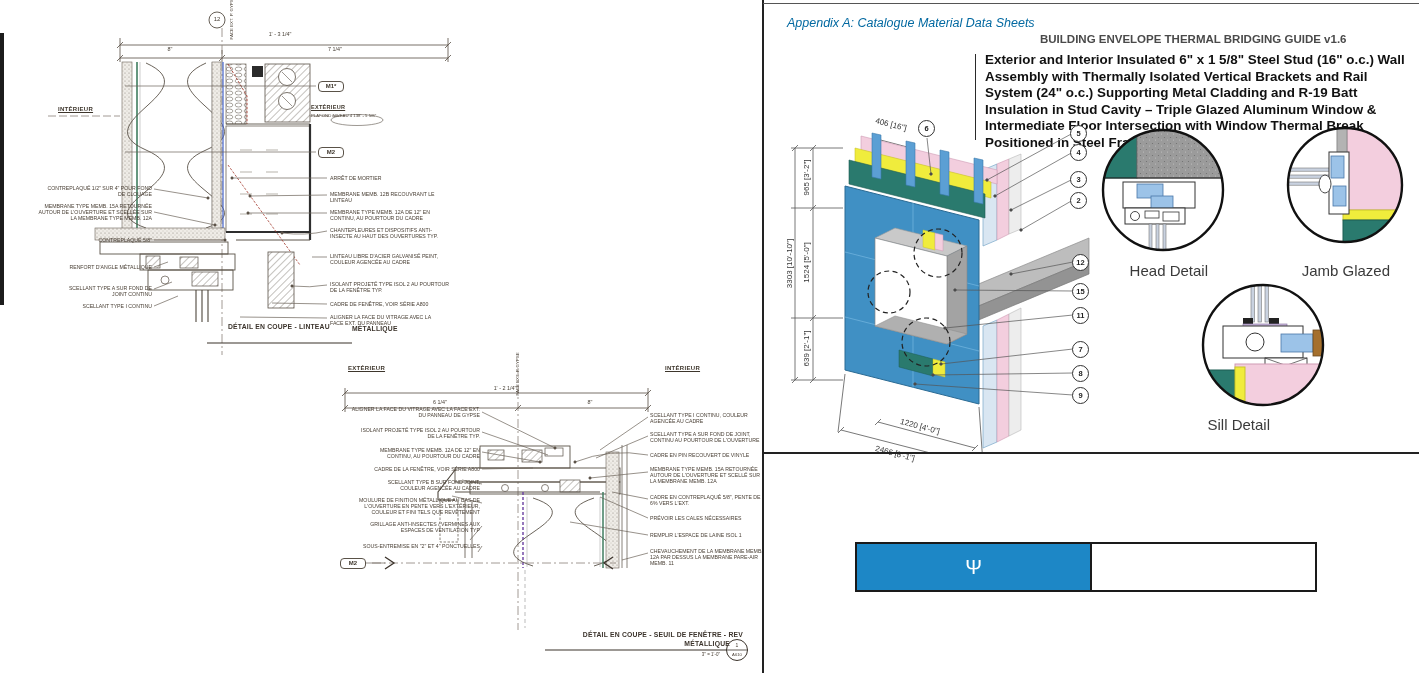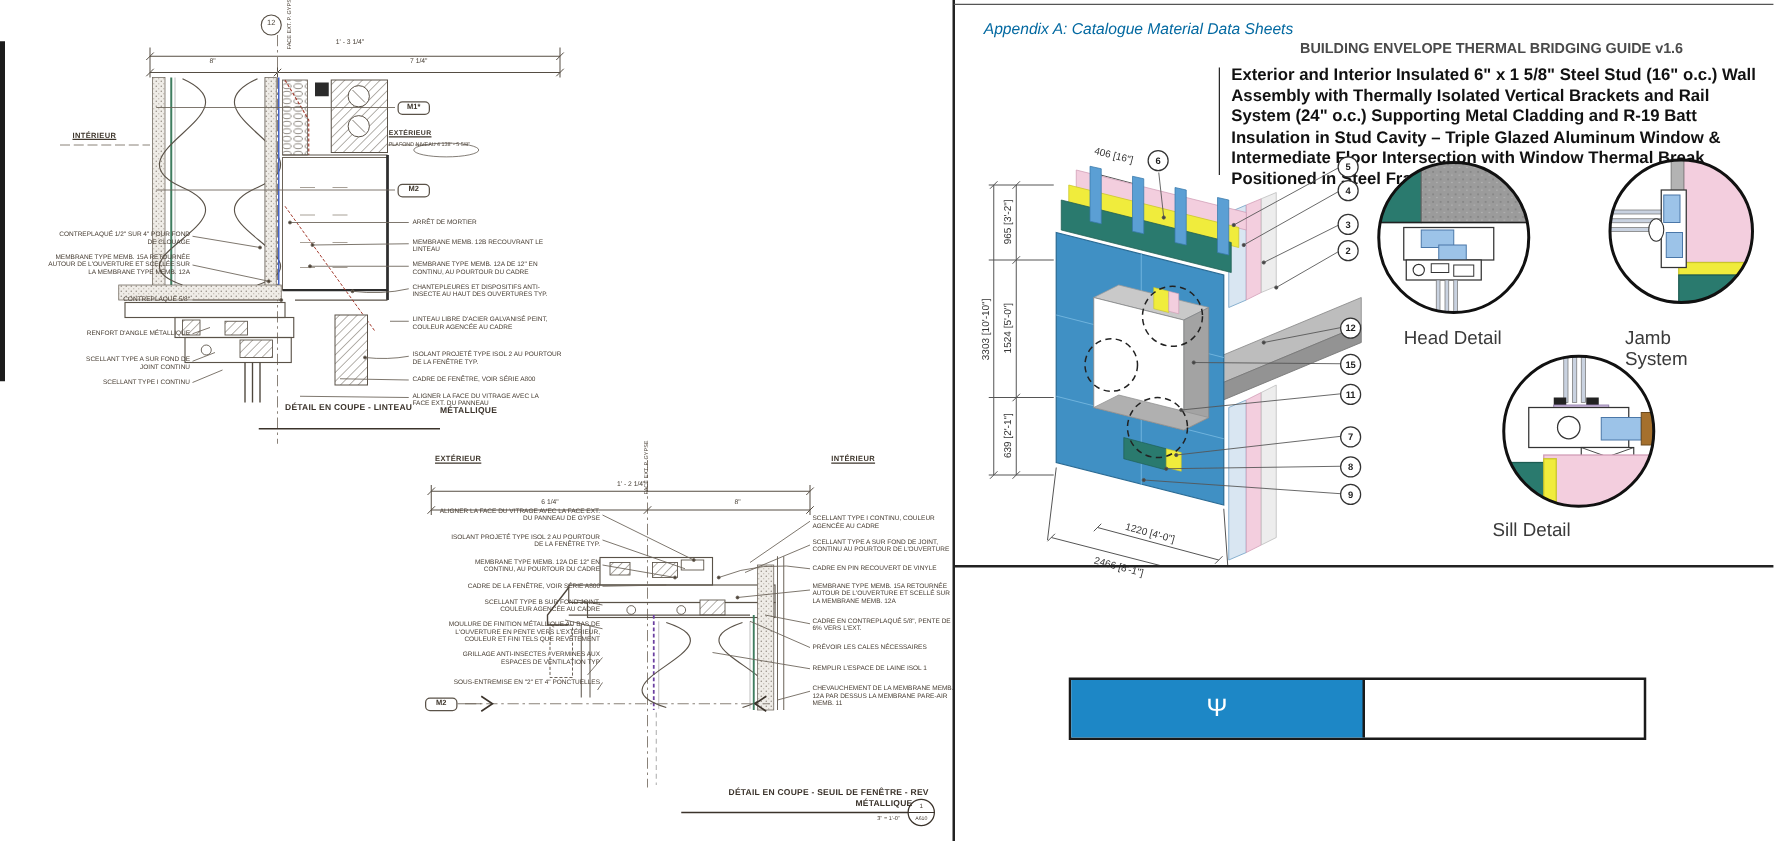--- a/index.html
+++ b/index.html
@@ -17,21 +17,21 @@
   .cap{position:absolute;font-size:6.8px;font-weight:bold;color:#3b332b;letter-spacing:.2px;}
   
   .hdr-left{position:absolute;left:787px;top:16px;font-size:12.5px;font-style:italic;color:#0369a1;}
   .hdr-right{position:absolute;left:1040px;top:17px;width:368px;text-align:left;font-size:11.5px;font-weight:600;color:#4a4a4a;margin-top:16px;}
   .detail-num{position:absolute;left:790px;top:50px;font-size:27px;font-weight:bold;color:#2e82c4;letter-spacing:.5px;}
   .detail-sep{position:absolute;left:975px;top:54px;height:86px;border-left:1.5px solid #2a2a2a;}
   .detail-title{position:absolute;left:985px;top:52px;width:424px;font-size:13.4px;font-weight:bold;color:#111;line-height:16.5px;}
   .co{position:absolute;width:15px;height:15px;border:1.2px solid #333;border-radius:50%;background:#fff;
       font-size:7.5px;font-weight:bold;color:#222;text-align:center;line-height:15px;}
   .axdim{position:absolute;font-size:8px;color:#333;text-align:center;transform-origin:center;white-space:nowrap;}
-  .circle-label{position:absolute;font-size:15px;color:#3a3a3a;text-align:left;}
+  .circle-label{position:absolute;font-size:15px;color:#3a3a3a;text-align:right;}
   .psi-table{position:absolute;left:855px;top:542px;width:462px;height:50px;display:flex;border:2px solid #1a1a1a;box-sizing:border-box;}
   .psi-cell{background:#1d87c6;color:#fff;font-size:20px;display:flex;align-items:center;justify-content:center;}
   .psi-cell.c1{width:235px;border-right:2px solid #1a1a1a;box-sizing:border-box;}
   .psi-cell.c2{flex:1;}
   .rule{position:absolute;background:#222;}
 </style>
 </head>
 <body>
 
 <div class="page">
@@ -492,21 +492,21 @@
       <line x1="180" y1="246" x2="222" y2="261" stroke="#333" stroke-width="0.7"></line>
       <line x1="180" y1="261" x2="222" y2="246" stroke="#333" stroke-width="0.7"></line>
       <rect x="150" y="252" width="94" height="42" fill="#f3cede" stroke="#cf9bb4"></rect>
       <rect x="118" y="258" width="32" height="36" fill="#2a7a6e" stroke="#1d5c52"></rect>
       <rect x="150" y="255" width="10" height="39" fill="#f0ec3c" stroke="#c9c52a"></rect>
     </g>
     <circle cx="178" cy="233" r="60" fill="none" stroke="#111" stroke-width="2.4"></circle>
   </svg>
 
   <div class="circle-label" style="left:1123px;top:262px;width:85px;">Head Detail</div>
-  <div class="circle-label" style="left:1300px;top:262px;width:90px;">Jamb System</div>
+  <div class="circle-label" style="left:1300px;top:262px;width:90px;">Jamb Glazed</div>
   <div class="circle-label" style="left:1194px;top:416px;width:76px;">Sill Detail</div>
 
   <div class="rule" style="left:764px;top:452px;width:655px;height:1.5px;"></div>
 
   <div class="psi-table">
     <div class="psi-cell c1">Ψ</div>
   </div>
 
 </div>
 

